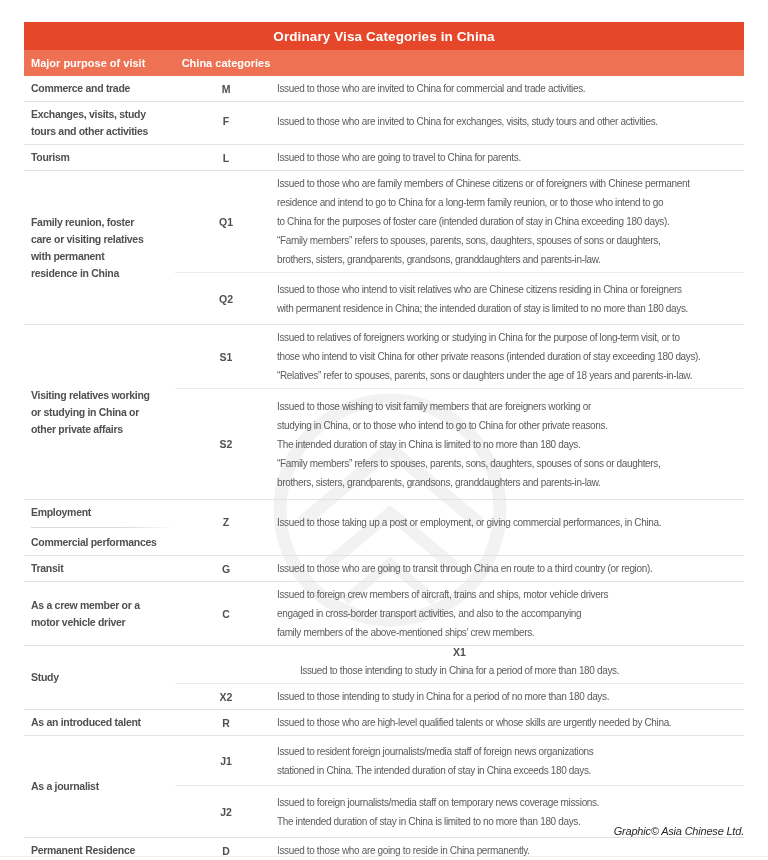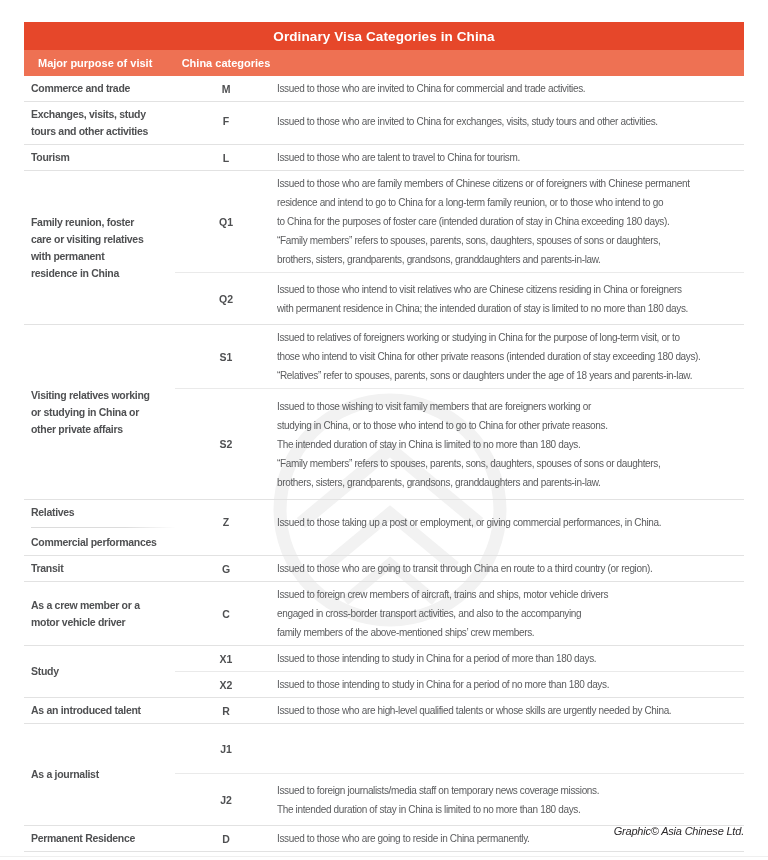--- a/index.html
+++ b/index.html
@@ -7,21 +7,21 @@
   .page{position:relative;width:676px;height:860px;background:#ffffff;}
 
   .watermark{position:absolute;left:243px;top:393px;z-index:0;}
 
   .visa-table{position:absolute;left:24px;top:22px;width:720px;z-index:1;}
 
   .title-bar{height:28px;background:#e6472a;color:#ffffff;font-size:13.5px;font-weight:bold;
     display:flex;align-items:center;justify-content:center;letter-spacing:0.1px;}
 
   .header-row{height:26px;background:#ee7153;display:flex;color:#ffffff;font-size:11px;font-weight:bold;}
-  .h-purpose{width:151px;display:flex;align-items:center;padding-left:14px;box-sizing:border-box;}
+  .h-purpose{width:151px;display:flex;align-items:center;padding-left:7px;box-sizing:border-box;}
   .h-cat{width:102px;display:flex;align-items:center;justify-content:center;}
   .h-desc{flex:1;display:flex;align-items:center;justify-content:center;}
 
   .group{display:flex;border-bottom:1px solid #e2e2e2;background:transparent;}
   .purpose-cell{width:151px;box-sizing:border-box;padding:4px 2px 4px 7px;display:flex;
     flex-direction:column;justify-content:center;}
   .purpose-label{font-size:10.5px;font-weight:bold;letter-spacing:-0.3px;color:#4f5052;
     line-height:17px;white-space:pre;}
   .purpose-divider{height:1px;margin:6px 0;width:145px;
     background:linear-gradient(to right,#dcdcdc 65%,rgba(220,220,220,0));}
@@ -82,21 +82,21 @@
             </div>
           </div>
         </div>
         <div class="group">
           <div class="purpose-cell">
             <div class="purpose-label">Tourism</div>
           </div>
           <div class="entries">
             <div class="entry" style="min-height: 24px;">
               <div class="code">L</div>
-              <div class="desc">Issued to those who are talent to travel to China for tourism.</div>
+              <div class="desc">Issued to those who are going to travel to China for parents.</div>
             </div>
           </div>
         </div>
         <div class="group">
           <div class="purpose-cell">
             <div class="purpose-label">Family reunion, foster
 care or visiting relatives
 with permanent
 residence in China</div>
           </div>
@@ -134,21 +134,21 @@
               <div class="desc">Issued to those wishing to visit family members that are foreigners working or
 studying in China, or to those who intend to go to China for other private reasons.
 The intended duration of stay in China is limited to no more than 180 days.
 “Family members” refers to spouses, parents, sons, daughters, spouses of sons or daughters,
 brothers, sisters, grandparents, grandsons, granddaughters and parents-in-law.</div>
             </div>
           </div>
         </div>
         <div class="group">
           <div class="purpose-cell">
-            <div class="purpose-label">Relatives</div>
+            <div class="purpose-label">Employment</div>
             <div class="purpose-divider"></div>
             <div class="purpose-label">Commercial performances</div>
           </div>
           <div class="entries">
             <div class="entry" style="min-height: 44px;">
               <div class="code">Z</div>
               <div class="desc">Issued to those taking up a post or employment, or giving commercial performances, in China.</div>
             </div>
           </div>
         </div>
@@ -175,21 +175,21 @@
 engaged in cross-border transport activities, and also to the accompanying
 family members of the above-mentioned ships’ crew members.</div>
             </div>
           </div>
         </div>
         <div class="group">
           <div class="purpose-cell">
             <div class="purpose-label">Study</div>
           </div>
           <div class="entries">
-            <div class="entry" style="min-height: 23px;">
+            <div class="entry" style="min-height: 23px; flex-direction: column;">
               <div class="code">X1</div>
               <div class="desc">Issued to those intending to study in China for a period of more than 180 days.</div>
             </div>
             <div class="entry" style="min-height: 23px; justify-content: flex-end;">
               <div class="code">X2</div>
               <div class="desc">Issued to those intending to study in China for a period of no more than 180 days.</div>
             </div>
           </div>
         </div>
         <div class="group">
@@ -203,20 +203,22 @@
             </div>
           </div>
         </div>
         <div class="group">
           <div class="purpose-cell">
             <div class="purpose-label">As a journalist</div>
           </div>
           <div class="entries">
             <div class="entry" style="min-height: 49px;">
               <div class="code">J1</div>
+              <div class="desc">Issued to resident foreign journalists/media staff of foreign news organizations
+stationed in China. The intended duration of stay in China exceeds 180 days.</div>
             </div>
             <div class="entry" style="min-height: 51px;">
               <div class="code">J2</div>
               <div class="desc">Issued to foreign journalists/media staff on temporary news coverage missions.
 The intended duration of stay in China is limited to no more than 180 days.</div>
             </div>
           </div>
         </div>
         <div class="group">
           <div class="purpose-cell">

